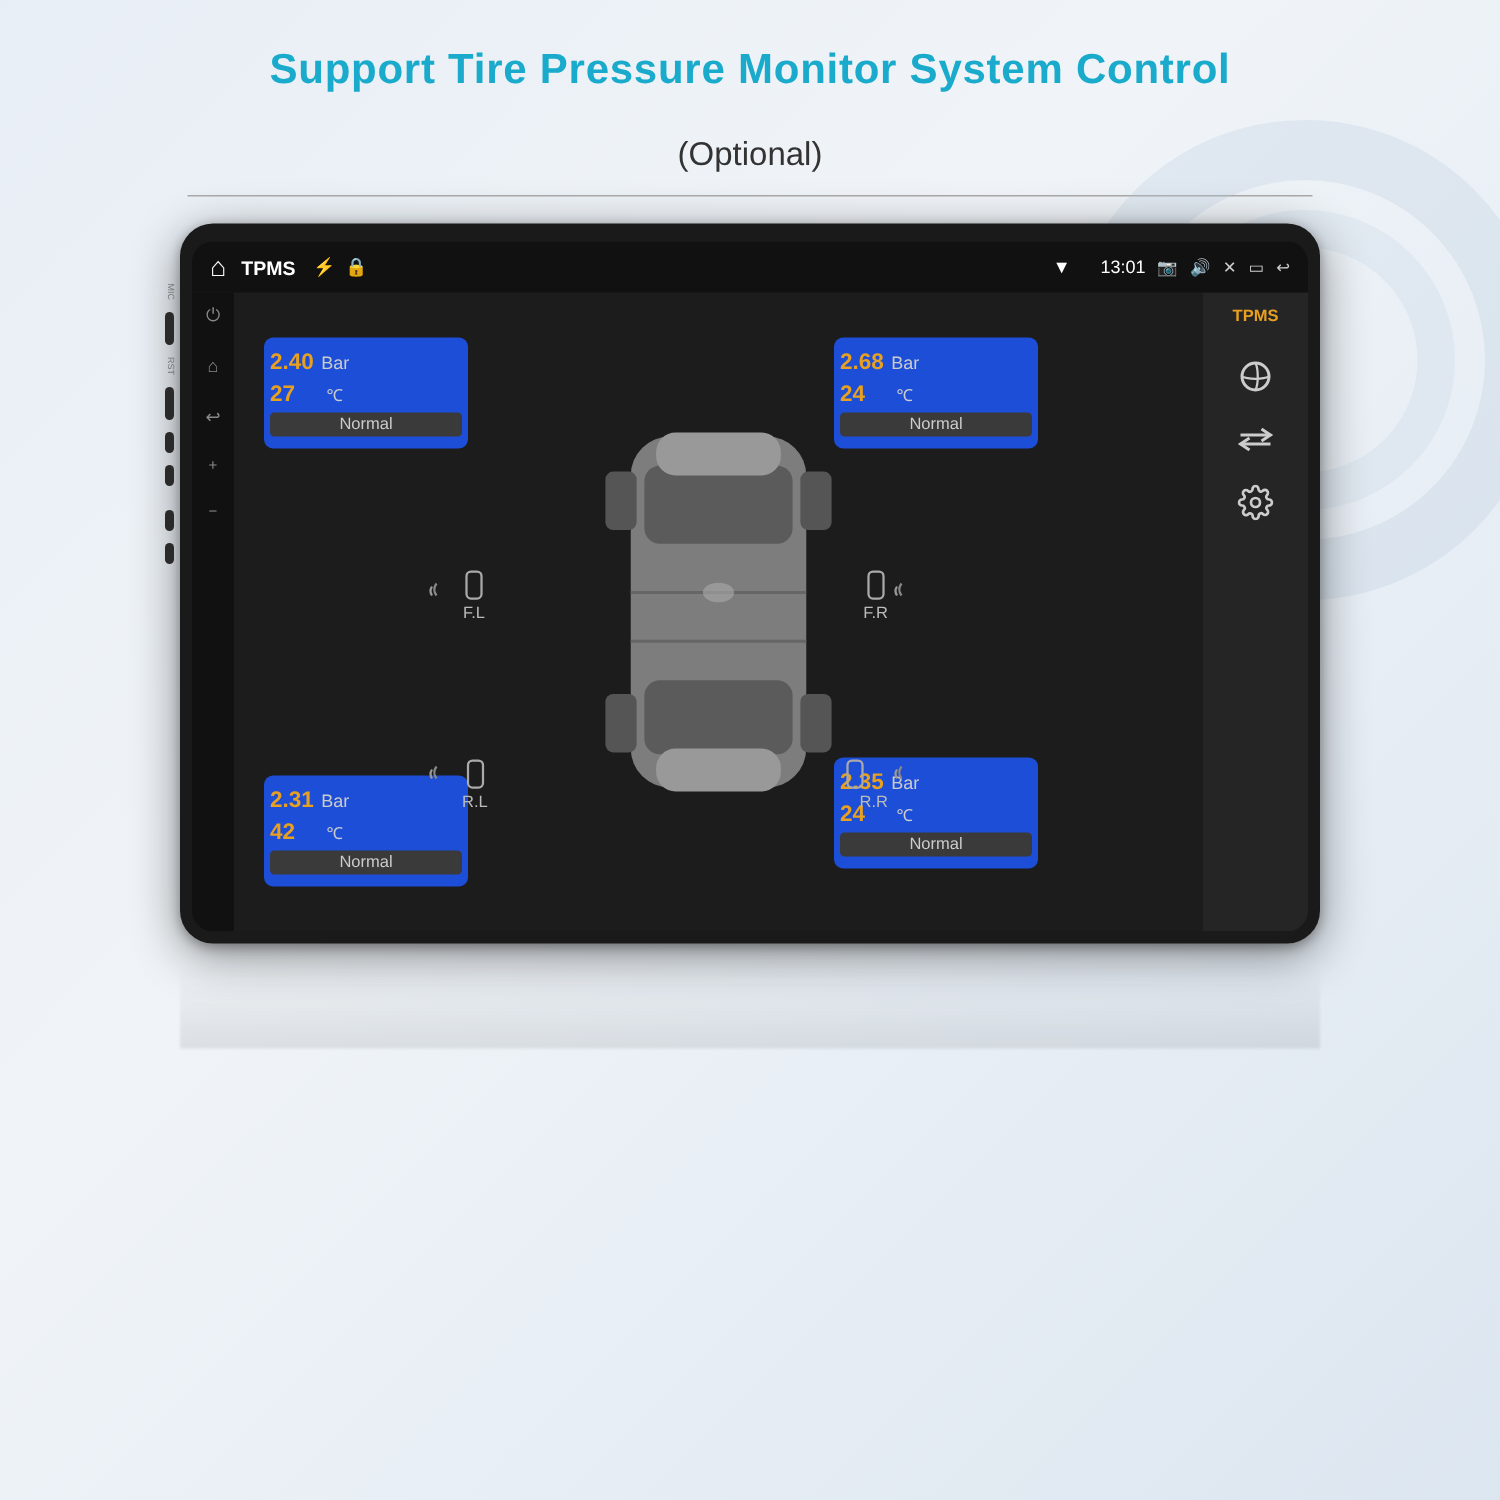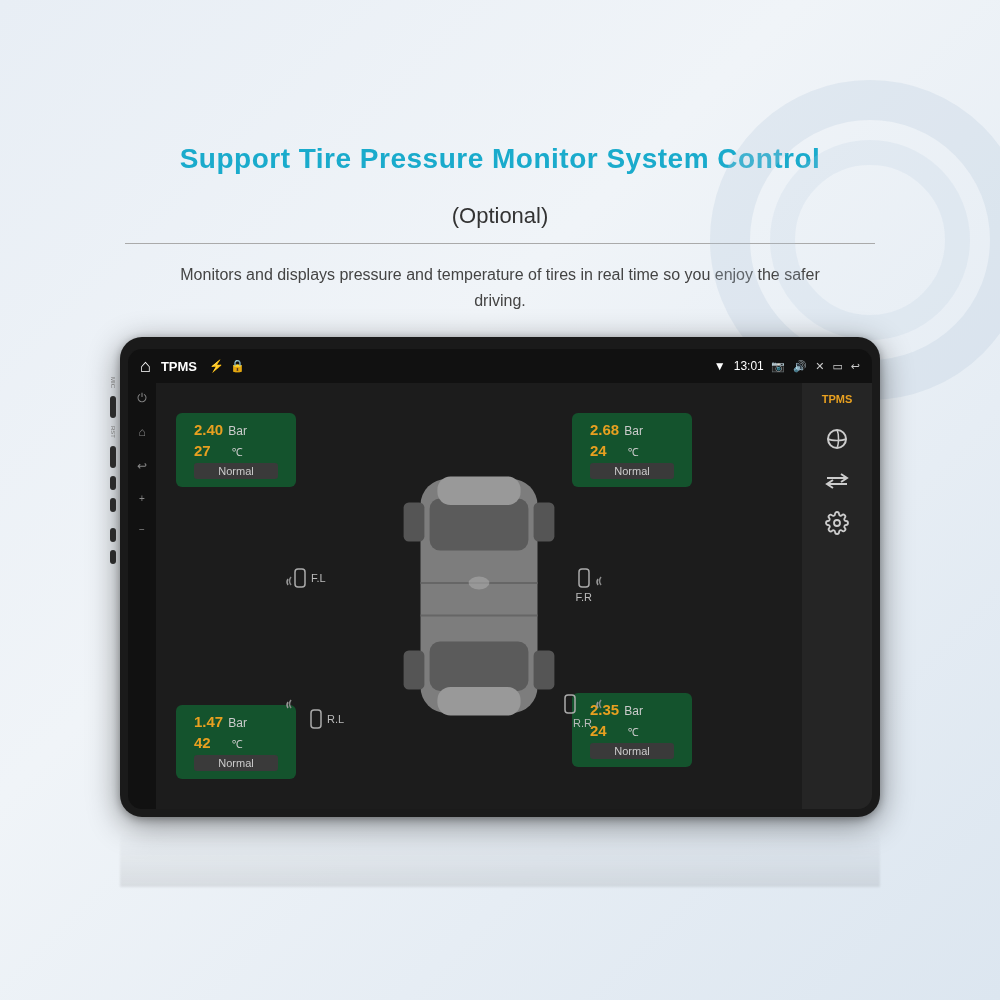--- a/index.html
+++ b/index.html
@@ -33,21 +33,20 @@
 
     .page-container {
       position: relative;
       z-index: 1;
       width: 1000px;
       height: 1000px;
       display: flex;
       flex-direction: column;
       align-items: center;
       padding-top: 30px;
-      justify-content: center;
     }
 
     .main-title {
       font-size: 28px;
       font-weight: bold;
       color: #1aabcc;
       text-align: center;
       margin-bottom: 4px;
       letter-spacing: 0.5px;
     }
@@ -157,20 +156,21 @@
     .status-right {
       margin-left: auto;
       display: flex;
       align-items: center;
       gap: 8px;
     }
 
     .status-time {
       font-size: 12px;
       color: #fff;
+      margin-left: 12px;
     }
 
     .status-icon-sm {
       font-size: 11px;
       color: #ccc;
     }
 
     
     .main-area {
       display: flex;
@@ -214,24 +214,24 @@
     }
 
     .car-svg {
       width: 100%;
       height: 100%;
     }
 
     
     .tire-box {
       position: absolute;
-      width: 120px;
-      background: #14532d;
+      width: 136px;
+      background: #1d4ed8;
       border-radius: 6px;
-      padding: 8px 18px;
+      padding: 8px 4px;
     }
 
     .tire-box-fl { top: 30px; left: 20px; }
     .tire-box-fr { top: 30px; right: 110px; }
     .tire-box-rl { bottom: 30px; left: 20px; }
     .tire-box-rr { bottom: 42px; right: 110px; }
 
     .tire-pressure-row {
       display: flex;
       align-items: baseline;
@@ -312,21 +312,20 @@
 
 <div class="page-container">
 
   <div class="bg-tire"></div>
 
   <h1 class="main-title">Support Tire Pressure Monitor System Control</h1>
   <p class="subtitle">(Optional)</p>
 
   <div class="divider"></div>
 
-  <p class="description">Monitors and displays pressure and temperature of tires in real time so you enjoy the safer driving.</p>
 
   <div class="device">
 
     <div class="side-panel">
       <span class="side-label" style="font-size:6px;color:#777;writing-mode:vertical-rl;">MIC</span>
       <div class="side-btn"></div>
       <span class="side-label" style="font-size:6px;color:#777;writing-mode:vertical-rl;">RST</span>
       <div class="side-btn"></div>
       <div class="side-btn" style="height:14px;"></div>
       <div class="side-btn" style="height:14px;"></div>
@@ -385,21 +384,21 @@
             </div>
             <div class="temp-row">
               <span class="temp-val">24</span>
               <span class="temp-unit">℃</span>
             </div>
             <div class="status-normal">Normal</div>
           </div>
 
           <div class="tire-box tire-box-rl">
             <div class="tire-pressure-row">
-              <span class="pressure-val">1.47</span>
+              <span class="pressure-val">2.31</span>
               <span class="pressure-unit">Bar</span>
             </div>
             <div class="temp-row">
               <span class="temp-val">42</span>
               <span class="temp-unit">℃</span>
             </div>
             <div class="status-normal">Normal</div>
           </div>
 
           <div class="tire-box tire-box-rr">
@@ -435,21 +434,21 @@
               <rect x="102" y="28" width="16" height="30" rx="4" fill="#555"></rect>
 
               <rect x="2" y="142" width="16" height="30" rx="4" fill="#555"></rect>
 
               <rect x="102" y="142" width="16" height="30" rx="4" fill="#555"></rect>
 
               <ellipse cx="60" cy="90" rx="8" ry="5" fill="#aaa" opacity="0.6"></ellipse>
             </svg>
           </div>
 
-          <div style="position:absolute; top:185px; left:136px; display:flex; flex-direction:row; align-items:center; gap:3px;">
+          <div style="position:absolute; top:185px; left:152px; display:flex; flex-direction:column; align-items:center; gap:3px;">
 
             <svg width="16" height="20" viewBox="0 0 16 20">
               <rect x="3" y="1" width="10" height="18" rx="3" fill="none" stroke="#aaa" stroke-width="1.5"></rect>
             </svg>
             <span style="font-size:11px;color:#bbb;">F.L</span>
           </div>
 
           <div style="position:absolute; top:192px; left:128px; color:#888; font-size:16px; transform:scaleX(-1);">
             <svg width="20" height="20" viewBox="0 0 20 20">
               <path d="M16 10 Q18 7 16 4" stroke="#999" stroke-width="1.5" fill="none"></path>
@@ -464,21 +463,21 @@
             <span style="font-size:11px;color:#bbb;">F.R</span>
           </div>
 
           <div style="position:absolute; top:192px; right:188px;">
             <svg width="20" height="20" viewBox="0 0 20 20">
               <path d="M4 10 Q2 7 4 4" stroke="#999" stroke-width="1.5" fill="none"></path>
               <path d="M7 10 Q4 6 7 2" stroke="#888" stroke-width="1.5" fill="none"></path>
             </svg>
           </div>
 
-          <div style="position:absolute; bottom:80px; left:152px; display:flex; flex-direction:row; align-items:center; gap:3px;">
+          <div style="position:absolute; bottom:80px; left:152px; display:flex; flex-direction:column; align-items:center; gap:3px;">
             <svg width="16" height="20" viewBox="0 0 16 20">
               <rect x="3" y="1" width="10" height="18" rx="3" fill="none" stroke="#aaa" stroke-width="1.5"></rect>
             </svg>
             <span style="font-size:11px;color:#bbb;">R.L</span>
           </div>
 
           <div style="position:absolute; bottom:87px; left:128px; transform:scaleX(-1);">
             <svg width="20" height="20" viewBox="0 0 20 20">
               <path d="M16 10 Q18 7 16 4" stroke="#999" stroke-width="1.5" fill="none"></path>
               <path d="M13 10 Q16 6 13 2" stroke="#888" stroke-width="1.5" fill="none"></path>

